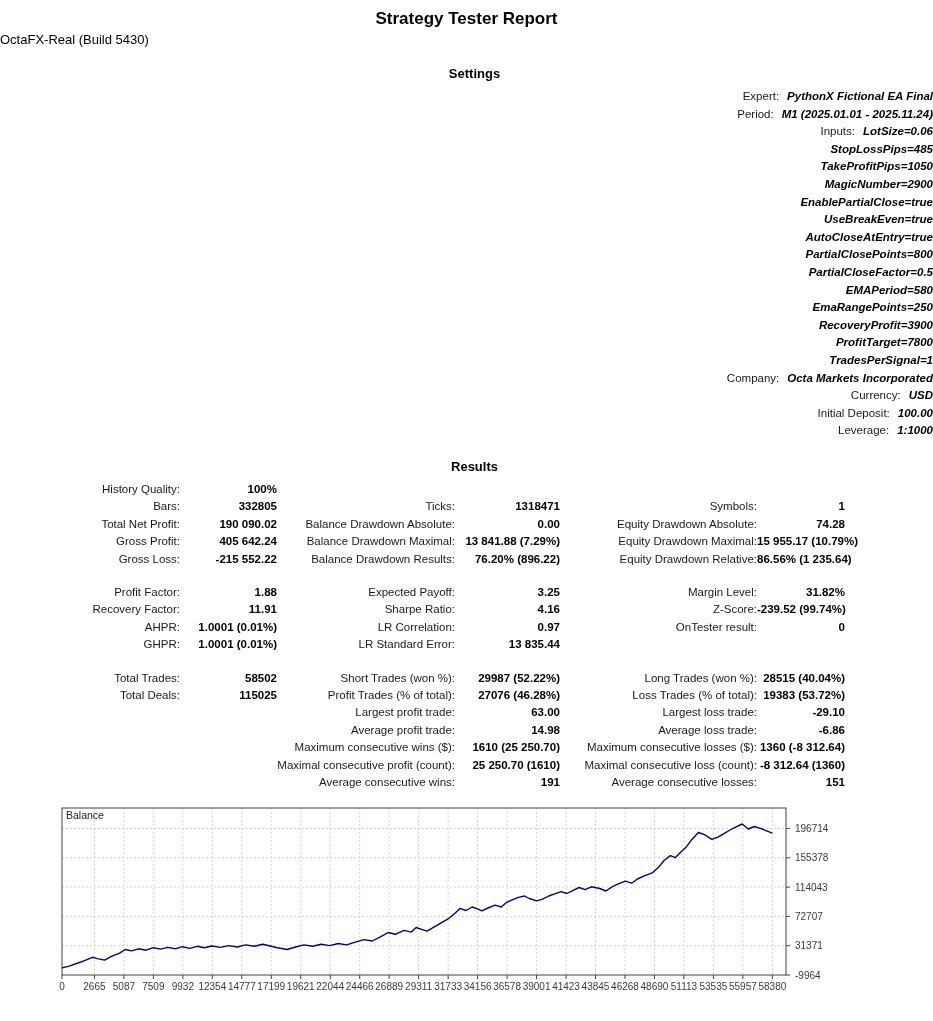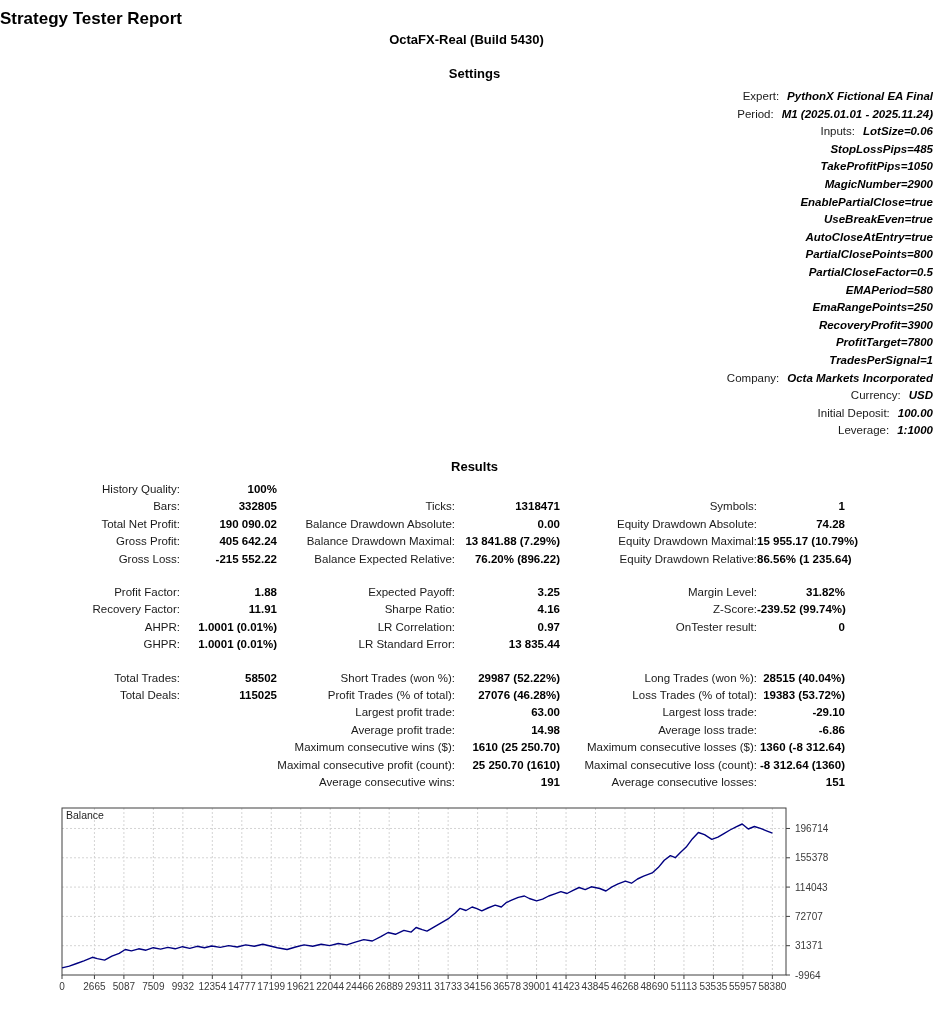--- a/index.html
+++ b/index.html
@@ -1,19 +1,19 @@
 <!DOCTYPE html>
 <html><head>
 <meta charset="utf-8">
 <style>
   html,body{margin:0;padding:0;background:#ffffff;}
   body{font-family:"Liberation Sans",sans-serif;color:#000;}
   .page{width:933px;height:1021px;background:#fff;overflow:hidden;box-sizing:border-box;padding-top:5px;}
-  .title{font-size:17px;font-weight:bold;margin:4px 0 0 0;}
-  .subtitle{font-size:13px;font-weight:bold;text-align:center;margin:3px 0 0 0;}
+  .title{font-size:17px;font-weight:bold;text-align:center;margin:4px 0 0 0;}
+  .subtitle{font-size:13px;font-weight:normal;text-align:left;margin:3px 0 0 0;}
   .section-heading{font-size:13px;font-weight:bold;text-align:center;margin:19px 0 7px 0;padding-left:16px;}
   
   .settings{margin:0;}
   .s-row{display:flex;line-height:17.6px;font-size:11.5px;justify-content:flex-end;}
   .s-label{width:180px;text-align:right;color:#1a1a1a;flex:0 0 auto;}
   .s-value{margin-left:8px;font-weight:bold;white-space:pre;font-style:italic;}
   
   .results-grid{display:grid;grid-template-columns:180px 97px 178px 105px 197px 88px;
                 font-size:11.5px;line-height:17.4px;width:845px;}
   .r-label{text-align:right;color:#1a1a1a;white-space:nowrap;}
@@ -141,21 +141,21 @@
       <div class="r-label">Equity Drawdown Absolute:</div>
       <div class="r-value">74.28</div>
       <div class="r-label">Gross Profit:</div>
       <div class="r-value">405 642.24</div>
       <div class="r-label">Balance Drawdown Maximal:</div>
       <div class="r-value">13 841.88 (7.29%)</div>
       <div class="r-label">Equity Drawdown Maximal:</div>
       <div class="r-value">15 955.17 (10.79%)</div>
       <div class="r-label">Gross Loss:</div>
       <div class="r-value">-215 552.22</div>
-      <div class="r-label">Balance Expected Relative:</div>
+      <div class="r-label">Balance Drawdown Results:</div>
       <div class="r-value">76.20% (896.22)</div>
       <div class="r-label">Equity Drawdown Relative:</div>
       <div class="r-value">86.56% (1 235.64)</div>
       <div class="r-gap"></div>
       <div class="r-label">Profit Factor:</div>
       <div class="r-value">1.88</div>
       <div class="r-label">Expected Payoff:</div>
       <div class="r-value">3.25</div>
       <div class="r-label">Margin Level:</div>
       <div class="r-value">31.82%</div>

